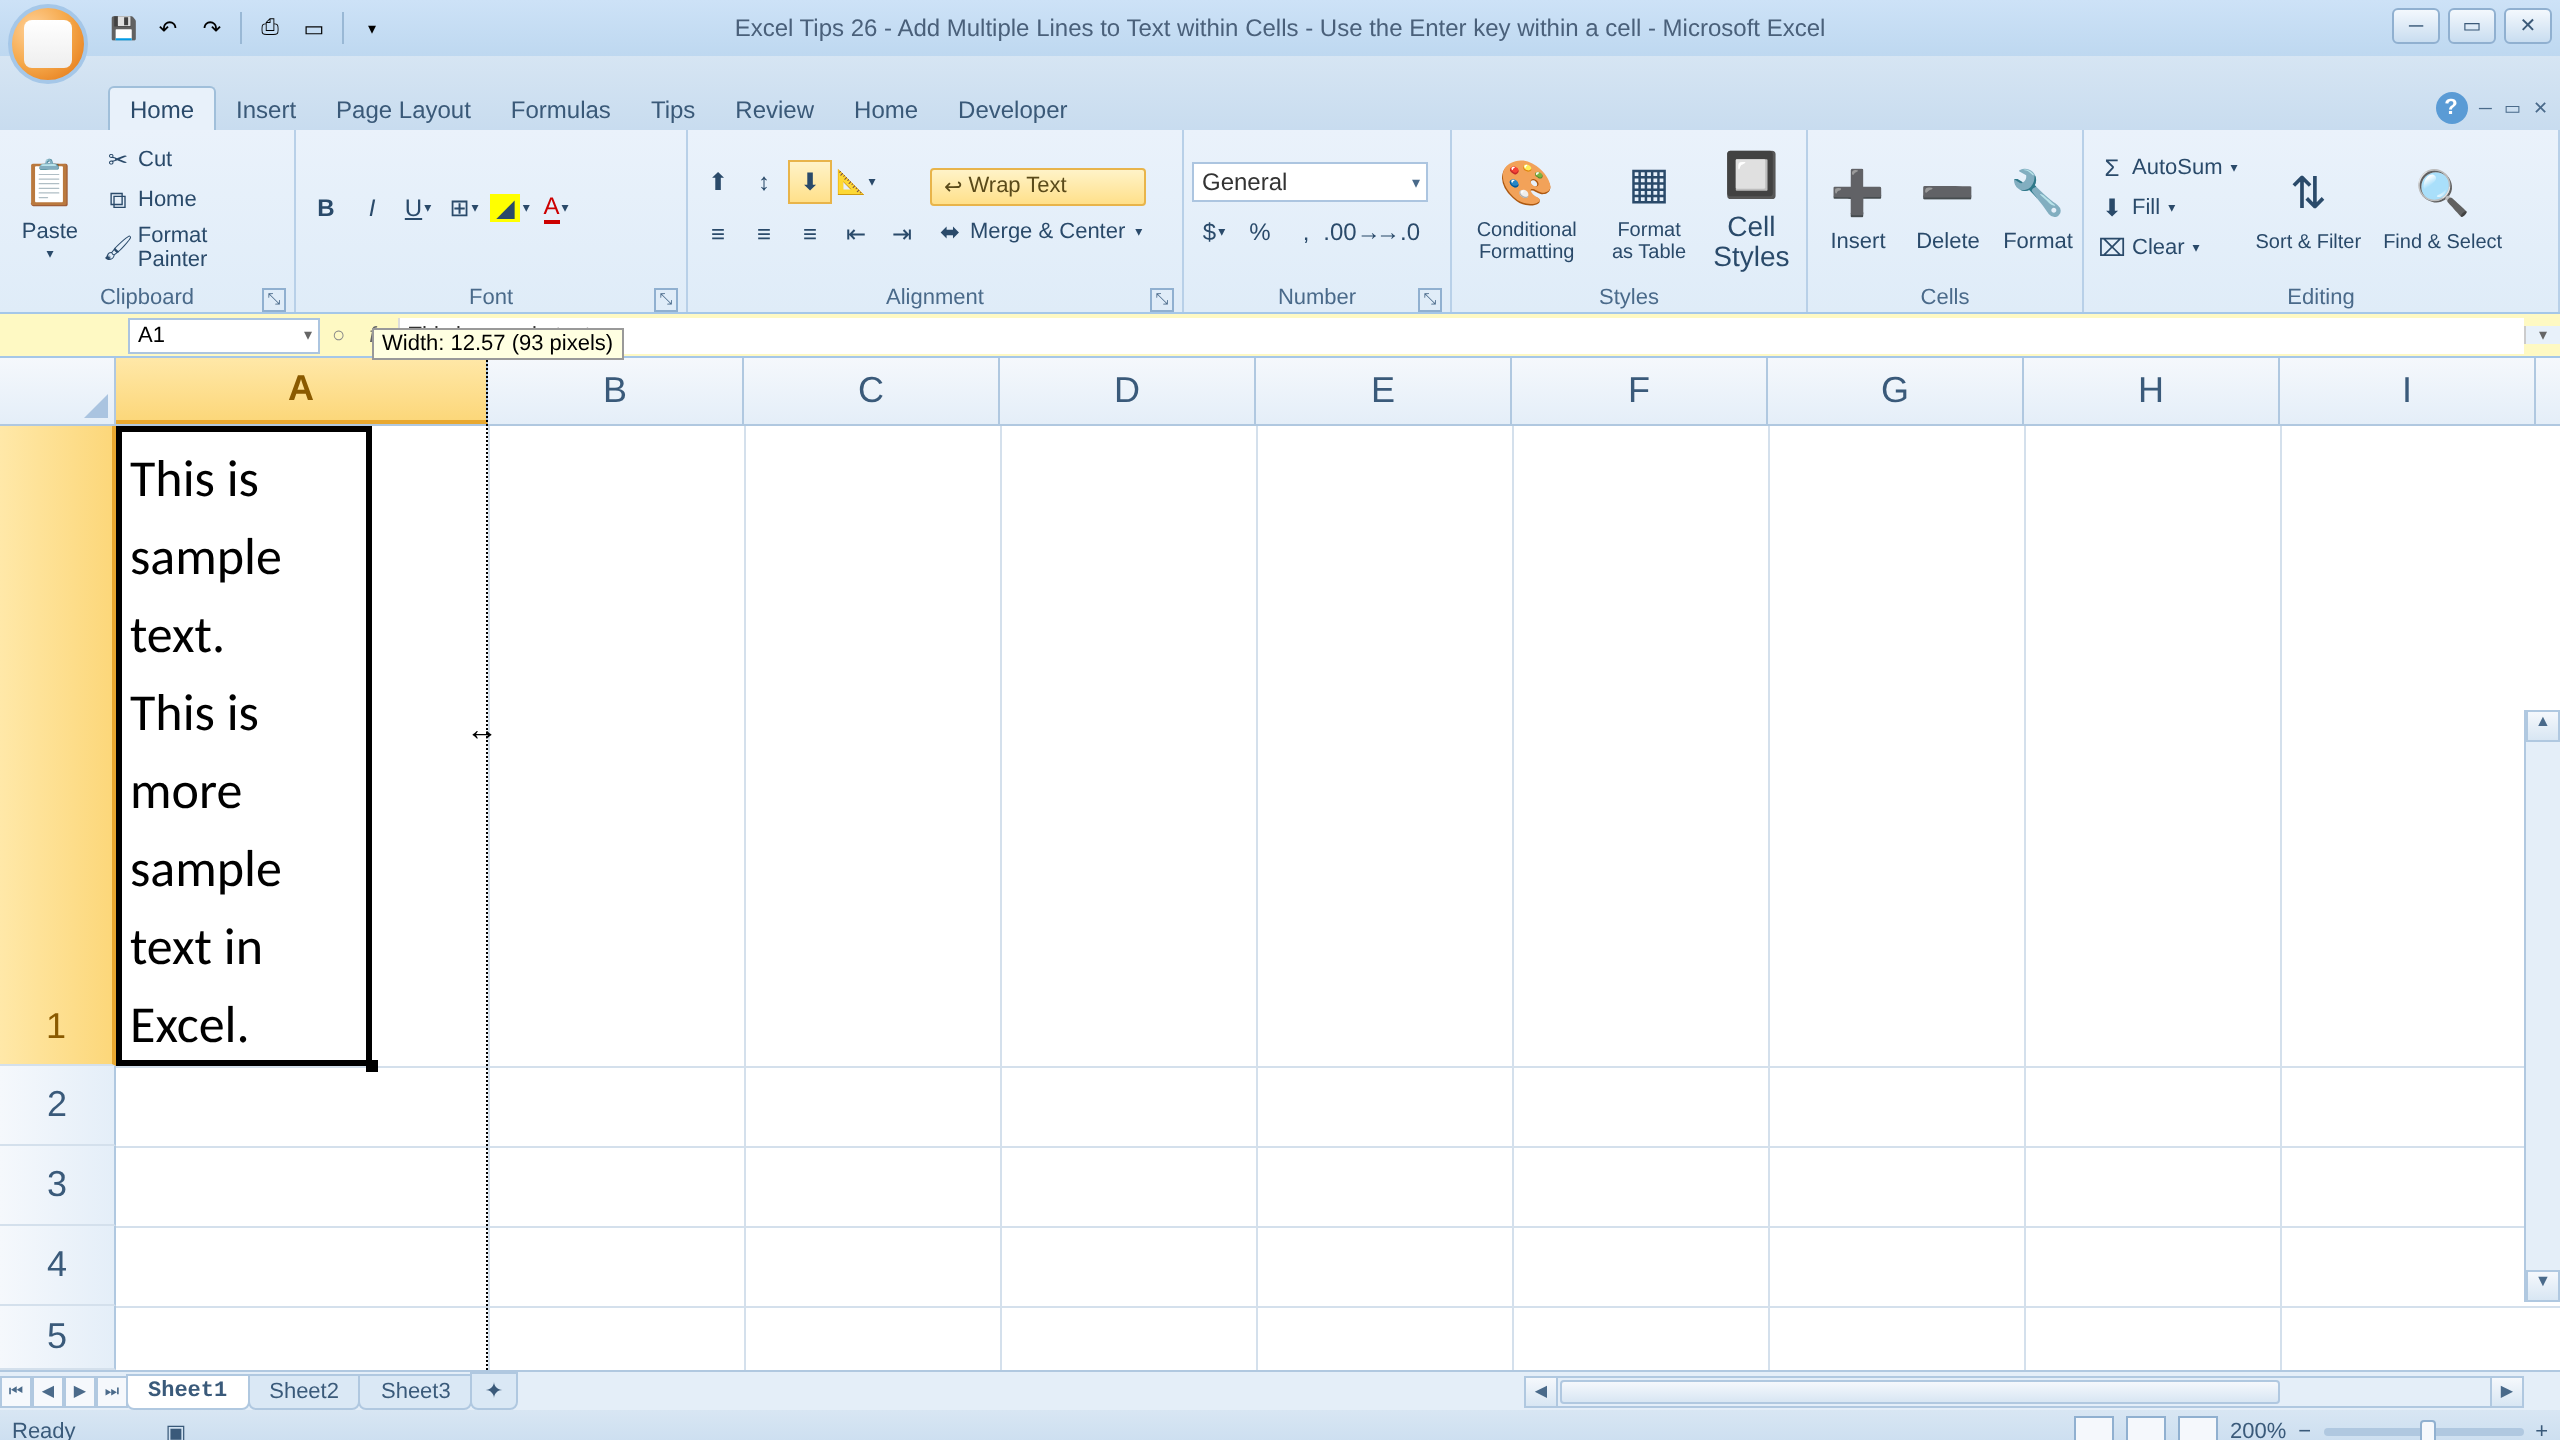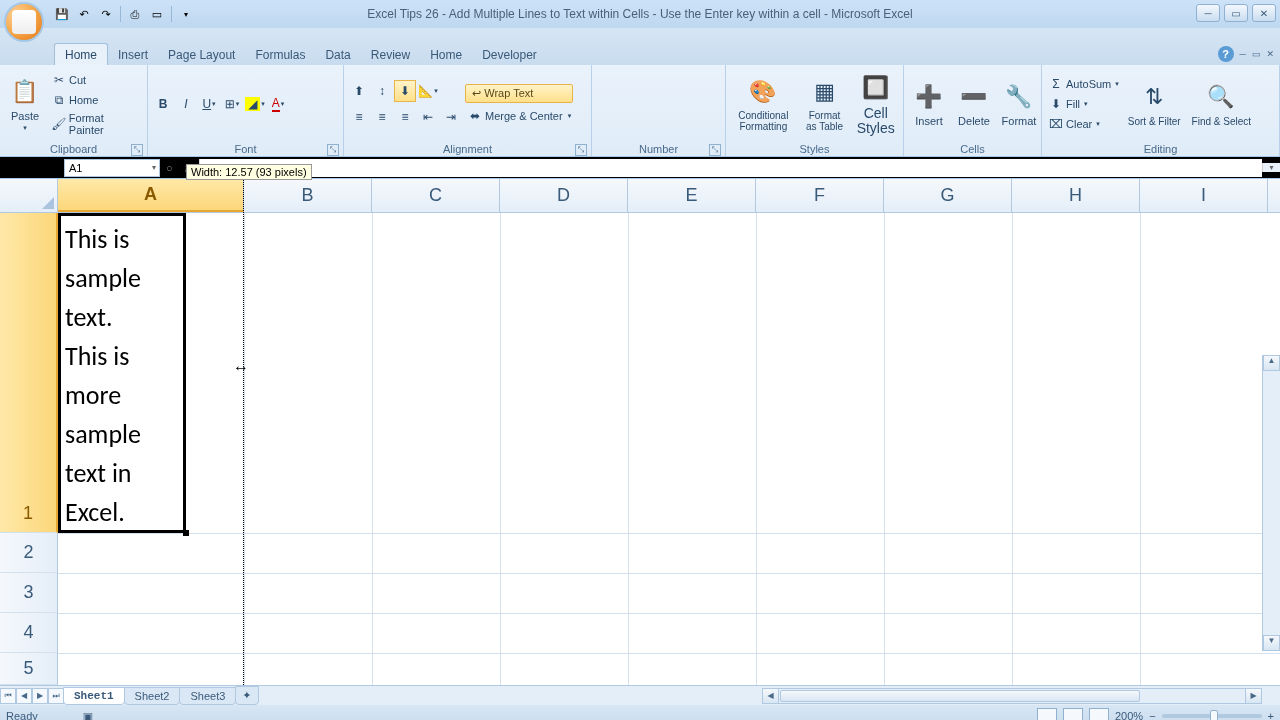--- a/index.html
+++ b/index.html
@@ -35,21 +35,21 @@
 .small-row { display: flex; align-items: center; gap: 2px; padding: 1px 2px; color: #2a4a6a; }
 .small-icon { width: 16px; height: 16px; display: inline-flex; align-items: center; justify-content: center; font-size: 12px; }
 .combo { height: 20px; background: #fff; border: 1px solid #acc5e0; display: flex; align-items: center; padding: 0 14px 0 4px; position: relative; font-size: 12px; color: #333; }
 .combo::after { content: "▾"; position: absolute; right: 3px; color: #4a6a8a; font-size: 8px; }
 .btn-row { display: flex; gap: 1px; }
 .mini-btn { width: 22px; height: 22px; border: 1px solid transparent; display: flex; align-items: center; justify-content: center; color: #2a4a6a; font-size: 12px; }
 .mini-btn.dd::after { content: "▾"; font-size: 7px; margin-left: 1px; }
 .wrap-btn { background: linear-gradient(#fff3c8, #ffe08a); border: 1px solid #e8b44a; padding: 2px 6px; display: flex; align-items: center; gap: 3px; border-radius: 2px; color: #5a4a1a; }
 
 
-.fbar { height: 22px; background: #000000; border-bottom: 1px solid #a5c7e8; display: flex; align-items: center; }
+.fbar { height: 22px; background: #fef9c3; border-bottom: 1px solid #a5c7e8; display: flex; align-items: center; }
 .namebox { width: 96px; background: #fff; border: 1px solid #acc5e0; height: 18px; margin-left: 64px; display: flex; align-items: center; padding: 0 4px; position: relative; }
 .namebox::after { content: "▾"; position: absolute; right: 3px; color: #666; font-size: 8px; }
 .fx-icons { display: flex; gap: 4px; padding: 0 6px; color: #888; }
 .fx-label { color: #666; font-style: italic; padding: 0 6px; }
 .fbar-text { flex: 1; background: #fff; border-left: 1px solid #ddd; height: 18px; display: flex; align-items: center; padding: 0 4px; color: #333; }
 .fbar-exp { width: 18px; background: #e8f1fa; border-left: 1px solid #ccc; text-align: center; font-size: 8px; color: #666; }
 
 
 .width-tip { position: absolute; left: 186px; top: 164px; background: #ffffe1; border: 1px solid #999; padding: 1px 4px; font-size: 11px; z-index: 30; }
 
@@ -117,21 +117,21 @@
     <div class="win-btn">▭</div>
     <div class="win-btn">✕</div>
   </div>
 </div>
 
 <div class="tabstrip">
   <div class="tab active">Home</div>
   <div class="tab">Insert</div>
   <div class="tab">Page Layout</div>
   <div class="tab">Formulas</div>
-  <div class="tab">Data</div>
+  <div class="tab">Tips</div>
   <div class="tab">Review</div>
   <div class="tab">Home</div>
   <div class="tab">Developer</div>
   <div class="tabstrip-right">
     <div class="help-btn">?</div>
     <div style="font-size:9px;color:#4a6a8a;">─</div>
     <div style="font-size:9px;color:#4a6a8a;">▭</div>
     <div style="font-size:9px;color:#4a6a8a;">✕</div>
   </div>
 </div>
@@ -215,20 +215,32 @@
             <span class="small-icon">⬌</span>
             <span>Merge &amp; Center</span>
             <span style="font-size:7px;margin-left:3px;">▾</span>
           </div>
       </div>
     </div>
     <div class="group-label"><span>Alignment</span><span class="dlg">⤡</span></div>
   </div>
 
   <div class="group" style="width:134px;">
+    <div class="group-body">
+      <div class="vstack" style="gap:4px;width:100%;">
+        <div class="combo" style="width:118px;">General</div>
+        <div class="btn-row">
+          <div class="mini-btn dd">$</div>
+          <div class="mini-btn">%</div>
+          <div class="mini-btn">,</div>
+          <div class="mini-btn">.00→</div>
+          <div class="mini-btn">→.0</div>
+        </div>
+      </div>
+    </div>
     <div class="group-label"><span>Number</span><span class="dlg">⤡</span></div>
   </div>
 
   <div class="group" style="width:178px;">
     <div class="group-body">
       <div class="big-btn">
           <span class="big-icon">🎨</span>
           <span style="font-size:10px;">Conditional Formatting</span>
         </div>
       <div class="big-btn">

